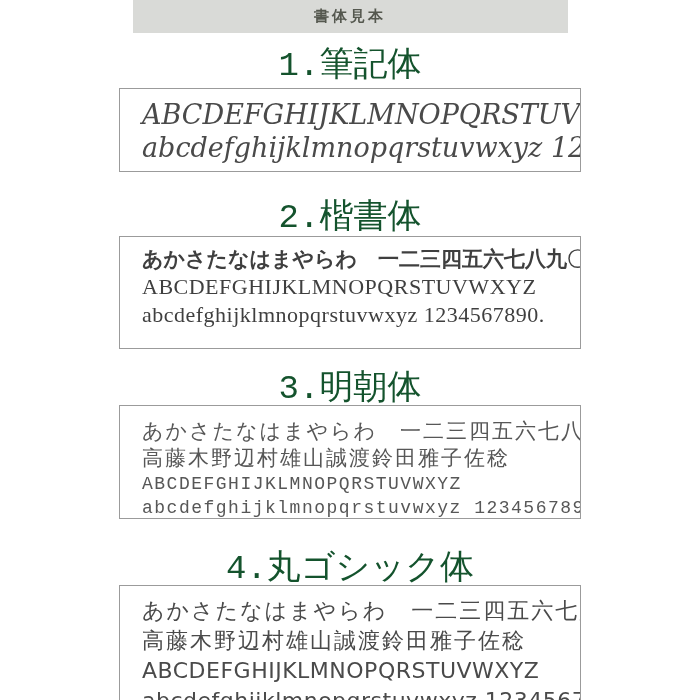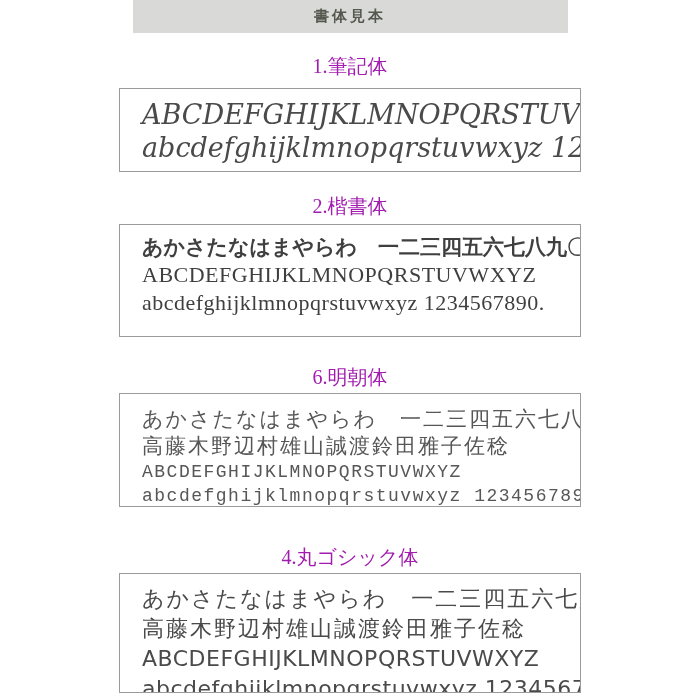--- a/index.html
+++ b/index.html
@@ -23,28 +23,28 @@
     display: flex;
     align-items: center;
     justify-content: center;
     font-size: 15px;
     letter-spacing: 3px;
     color: #55584f;
     font-weight: bold;
   }
   .section-heading {
     text-align: center;
-    font-size: 20px;
+    font-size: 34px;
     line-height: 32px;
-    color: #a21caf;
+    color: #14532d;
     font-weight: 400;
-    font-family: Liberation Serif, serif;
+    font-family: Liberation Mono, monospace;
   }
   .h1 { margin-top: 13px; line-height: 40px; }
-  .h2 { margin-top: 18px; }
+  .h2 { margin-top: 30px; }
   .h3 { margin-top: 24px; }
   .h4 { margin-top: 34px; }
   .sample-box {
     box-sizing: border-box;
     width: 462px;
     margin: 0 auto;
     border: 1px solid #9b9b9b;
     background: #ffffff;
     padding-left: 22px;
     padding-right: 8px;
@@ -134,21 +134,21 @@
   <section>
     <div class="section-heading h2">2.楷書体</div>
     <div class="sample-box box-kaisho">
       <div class="line jp">あかさたなはまやらわ　一二三四五六七八九〇</div>
       <div class="line latin">ABCDEFGHIJKLMNOPQRSTUVWXYZ</div>
       <div class="line latin">abcdefghijklmnopqrstuvwxyz 1234567890.</div>
     </div>
   </section>
 
   <section>
-    <div class="section-heading h3">6.明朝体</div>
+    <div class="section-heading h3">3.明朝体</div>
     <div class="sample-box box-mincho">
       <div class="line jp">あかさたなはまやらわ　一二三四五六七八九〇</div>
       <div class="line jp">高藤木野辺村雄山誠渡鈴田雅子佐稔</div>
       <div class="line latin">ABCDEFGHIJKLMNOPQRSTUVWXYZ</div>
       <div class="line latin">abcdefghijklmnopqrstuvwxyz 1234567890.</div>
     </div>
   </section>
 
   <section>
     <div class="section-heading h4">4.丸ゴシック体</div>

